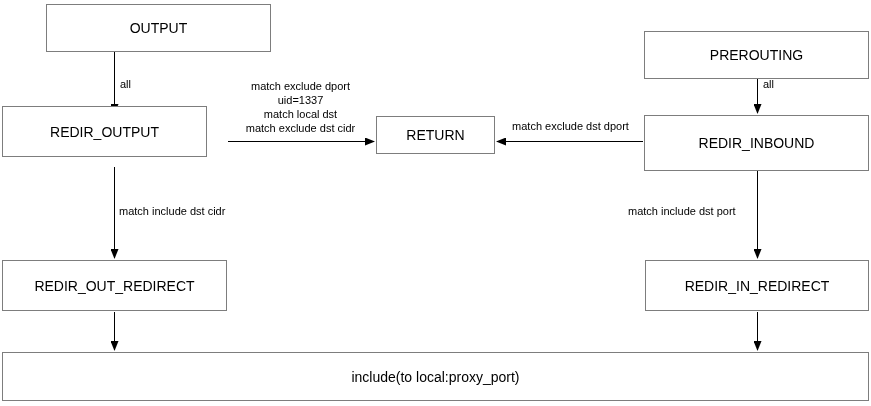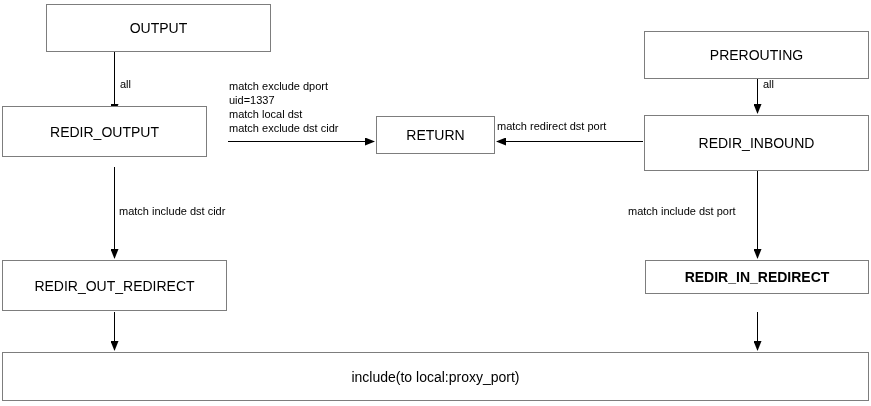--- a/index.html
+++ b/index.html
@@ -27,21 +27,21 @@
     color: #000000;
     white-space: nowrap;
   }
   .edge-label {
     position: absolute;
     font-size: 11px;
     color: #000000;
     line-height: 14px;
     white-space: nowrap;
   }
-  .edge-label.center { }
+  .edge-label.center { text-align: center; }
   svg#edges {
     position: absolute;
     left: 0;
     top: 0;
     width: 871px;
     height: 406px;
     pointer-events: none;
   }
   svg#edges line { stroke: #000000; stroke-width: 1; }
 </style>
@@ -71,34 +71,34 @@
   <div class="node" style="left:644px; top:4px; width:225px; height:48px;margin-top:27px;">PREROUTING</div>
 
   <div class="node" style="left:2px; top:106px; width:205px; height:51px;">REDIR_OUTPUT</div>
 
   <div class="node" style="left:376px; top:116px; width:119px; height:38px;">RETURN</div>
 
   <div class="node" style="left:644px; top:115px; width:225px; height:56px;">REDIR_INBOUND</div>
 
   <div class="node" style="left:2px; top:260px; width:225px; height:51px;">REDIR_OUT_REDIRECT</div>
 
-  <div class="node" style="left:645px; top:260px; width:224px; height:34px;font-weight:bold;">REDIR_IN_REDIRECT</div>
+  <div class="node" style="left:645px; top:260px; width:224px; height:51px;">REDIR_IN_REDIRECT</div>
 
   <div class="node" style="left:2px; top:352px; width:867px; height:49px;">include(to local:proxy_port)</div>
 
   <div class="edge-label" style="left:120px; top:77px;">all</div>
 
   <div class="edge-label" style="left:763px; top:77px;">all</div>
 
   <div class="edge-label center" style="left:229px; top:79px; width:143px;">
     <div>match exclude dport</div>
     <div>uid=1337</div>
     <div>match local dst</div>
     <div>match exclude dst cidr</div>
   </div>
 
-  <div class="edge-label center" style="left:497px; top:119px; width:147px;">match redirect dst port</div>
+  <div class="edge-label center" style="left:497px; top:119px; width:147px;">match exclude dst dport</div>
 
   <div class="edge-label" style="left:119px; top:204px;">match include dst cidr</div>
 
   <div class="edge-label" style="left:628px; top:204px;">match include dst port</div>
 
 </div>
 
 </body></html>

